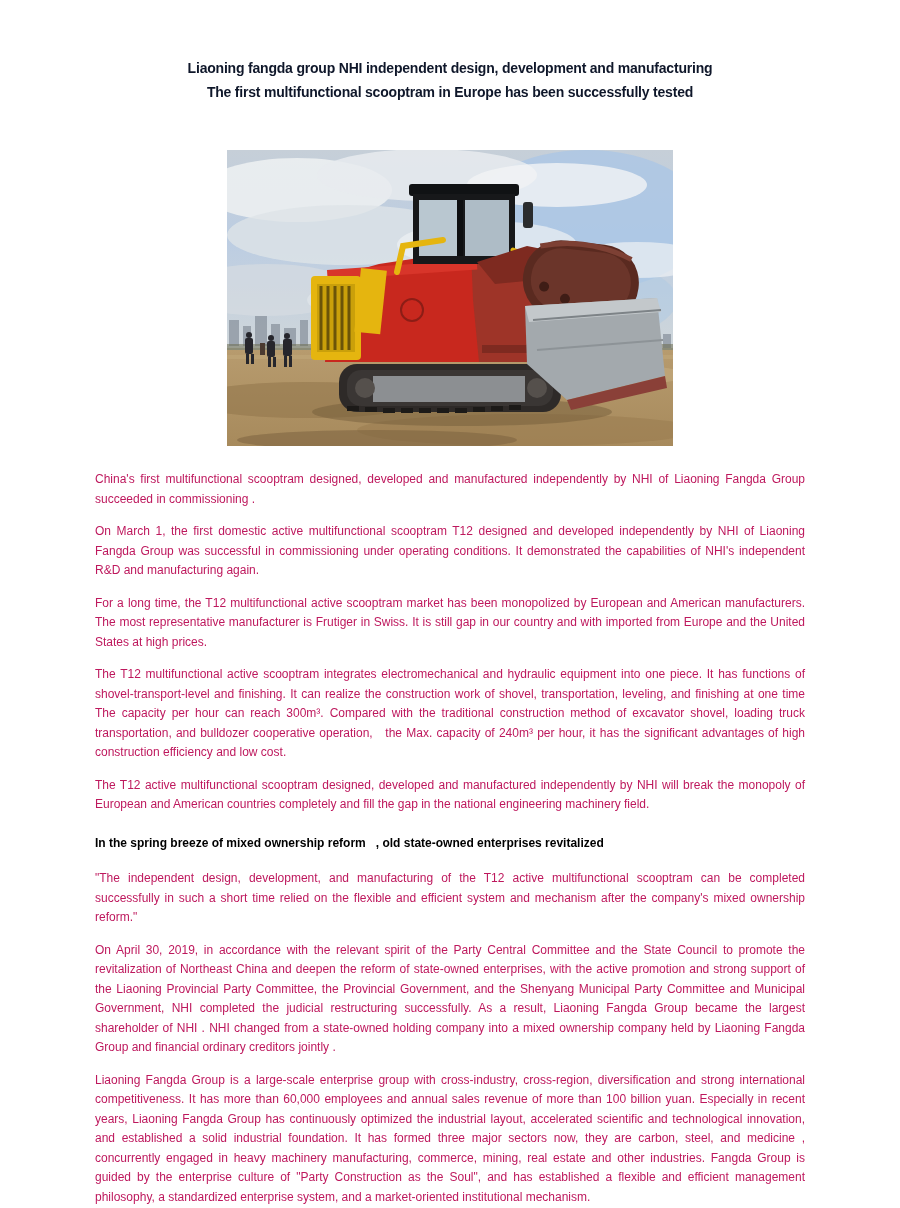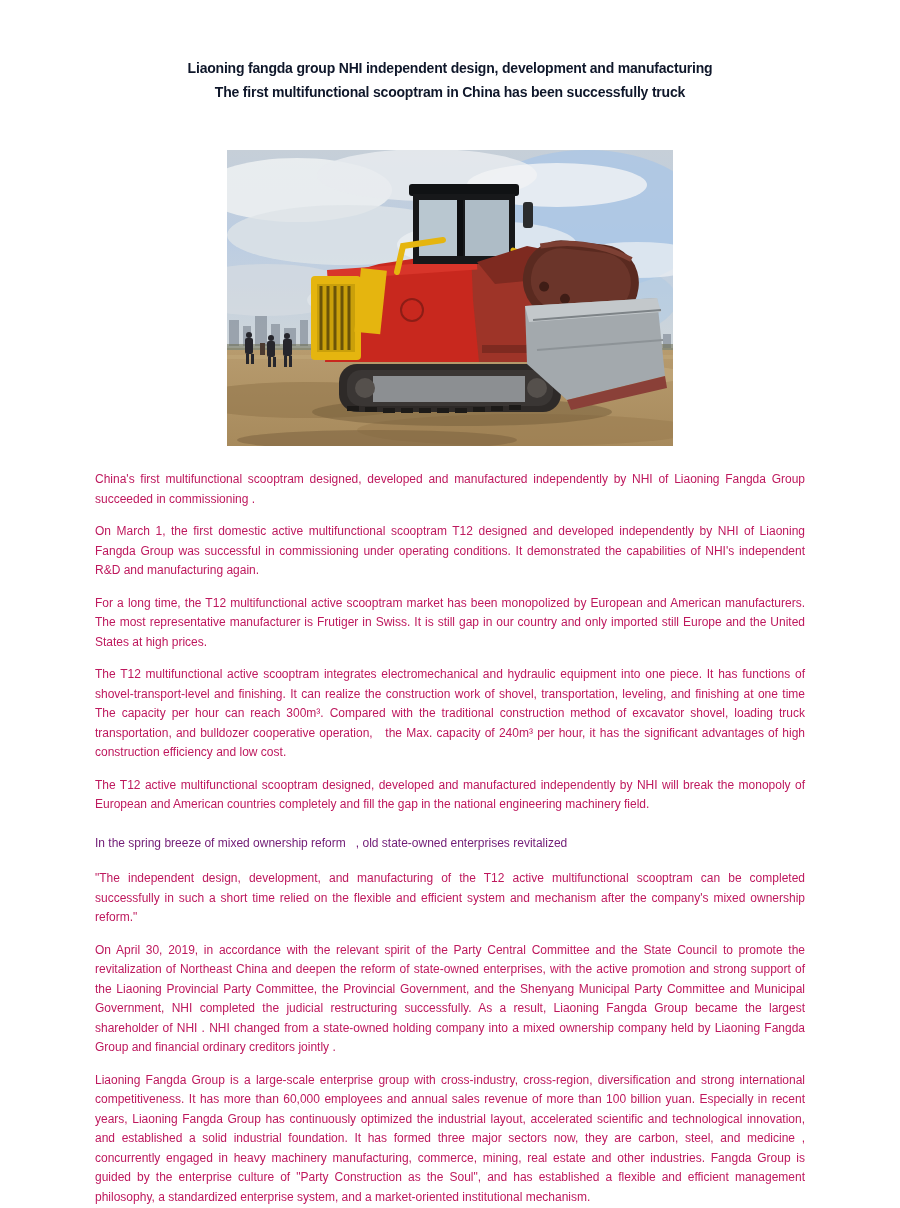--- a/index.html
+++ b/index.html
@@ -14,32 +14,32 @@
     color:#0f172a;
   }
   .photo-wrap{width:446px;height:296px;margin:46px auto 0 auto;overflow:hidden;}
   .photo-wrap svg{display:block;}
   .article{margin:24px 95px 0 95px;}
   .para{
     font-size:12px;line-height:19.5px;margin:0 0 13px 0;
     text-align:justify;color:#be185d;
   }
   .subheading{
-    font-size:12px;line-height:19.5px;font-weight:400;color:#701a75;
+    font-size:12px;line-height:19.5px;font-weight:700;color:#000000;
     margin:19px 0 16px 0;text-align:left;
   }
 </style>
 </head>
 <body>
 
 <div class="page">
 
   <div class="title-block">
     <div class="title-line">Liaoning fangda group NHI independent design, development and manufacturing</div>
-    <div class="title-line">The first multifunctional scooptram in China has been successfully truck</div>
+    <div class="title-line">The first multifunctional scooptram in Europe has been successfully tested</div>
   </div>
 
   <div class="photo-wrap">
     <svg width="446" height="296" viewBox="0 0 446 296" xmlns="http://www.w3.org/2000/svg">
       <defs>
         <linearGradient id="sky" x1="0" y1="0" x2="0" y2="1">
           <stop offset="0" stop-color="#c6cfd8"></stop>
           <stop offset="0.45" stop-color="#bccde2"></stop>
           <stop offset="1" stop-color="#cfd6da"></stop>
         </linearGradient>
@@ -177,21 +177,21 @@
           <line x1="306" y1="170" x2="434" y2="160" stroke="#7d8387" stroke-width="2"></line>
           <line x1="310" y1="200" x2="436" y2="190" stroke="#8d9397" stroke-width="2"></line>
         </g>
       </g>
     </svg>
   </div>
 
   <div class="article">
     <p class="para">China's first multifunctional scooptram designed, developed and manufactured independently by NHI of Liaoning Fangda Group succeeded in commissioning .</p>
     <p class="para">On March 1, the first domestic active multifunctional scooptram T12 designed and developed independently by NHI of Liaoning Fangda Group was successful in commissioning under operating conditions. It demonstrated the capabilities of NHI's independent R&amp;D and manufacturing again.</p>
-    <p class="para">For a long time, the T12 multifunctional active scooptram market has been monopolized by European and American manufacturers. The most representative manufacturer is Frutiger in Swiss. It is still gap in our country and only imported still Europe and the United States at high prices.</p>
+    <p class="para">For a long time, the T12 multifunctional active scooptram market has been monopolized by European and American manufacturers. The most representative manufacturer is Frutiger in Swiss. It is still gap in our country and with imported from Europe and the United States at high prices.</p>
     <p class="para">The T12 multifunctional active scooptram integrates electromechanical and hydraulic equipment into one piece. It has functions of shovel-transport-level and finishing. It can realize the construction work of shovel, transportation, leveling, and finishing at one time The capacity per hour can reach 300m³. Compared with the traditional construction method of excavator shovel, loading truck transportation, and bulldozer cooperative operation, &nbsp;&nbsp;the Max. capacity of 240m³ per hour, it has the significant advantages of high construction efficiency and low cost.</p>
     <p class="para">The T12 active multifunctional scooptram designed, developed and manufactured independently by NHI will break the monopoly of European and American countries completely and fill the gap in the national engineering machinery field.</p>
 
     <h2 class="subheading">In the spring breeze of mixed ownership reform &nbsp;&nbsp;, old state-owned enterprises revitalized</h2>
 
     <p class="para">"The independent design, development, and manufacturing of the T12 active multifunctional scooptram can be completed successfully in such a short time relied on the flexible and efficient system and mechanism after the company's mixed ownership reform."</p>
     <p class="para">On April 30, 2019, in accordance with the relevant spirit of the Party Central Committee and the State Council to promote the revitalization of Northeast China and deepen the reform of state-owned enterprises, with the active promotion and strong support of the Liaoning Provincial Party Committee, the Provincial Government, and the Shenyang Municipal Party Committee and Municipal Government, NHI completed the judicial restructuring successfully. As a result, Liaoning Fangda Group became the largest shareholder of NHI . NHI changed from a state-owned holding company into a mixed ownership company held by Liaoning Fangda Group and financial ordinary creditors jointly .</p>
     <p class="para">Liaoning Fangda Group is a large-scale enterprise group with cross-industry, cross-region, diversification and strong international competitiveness. It has more than 60,000 employees and annual sales revenue of more than 100 billion yuan. Especially in recent years, Liaoning Fangda Group has continuously optimized the industrial layout, accelerated scientific and technological innovation, and established a solid industrial foundation. It has formed three major sectors now, they are carbon, steel, and medicine , concurrently engaged in heavy machinery manufacturing, commerce, mining, real estate and other industries. Fangda Group is guided by the enterprise culture of "Party Construction as the Soul", and has established a flexible and efficient management philosophy, a standardized enterprise system, and a market-oriented institutional mechanism.</p>
 
   </div>

